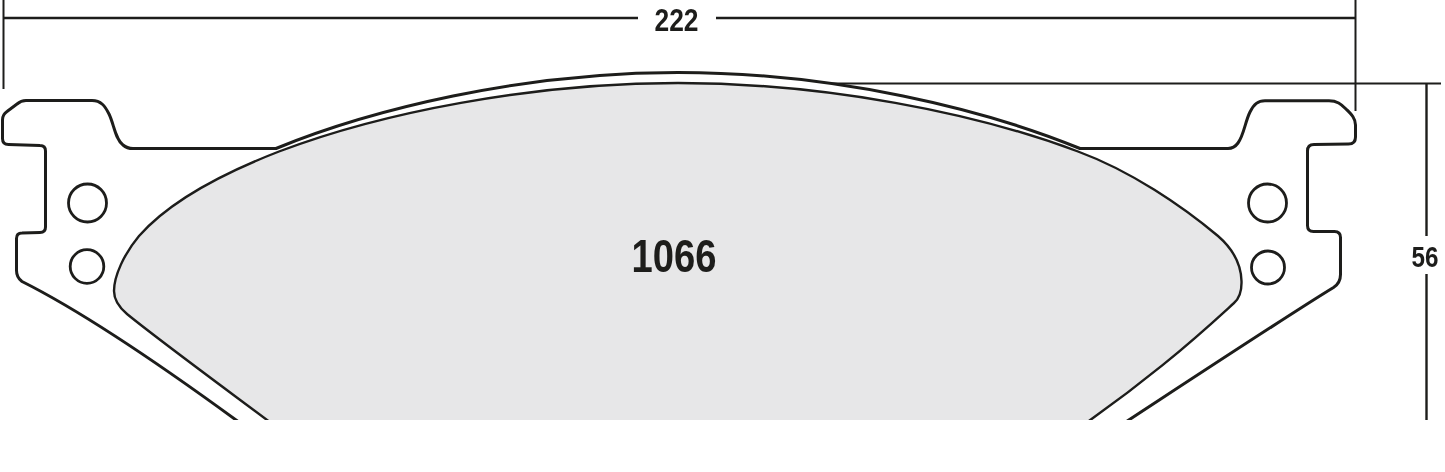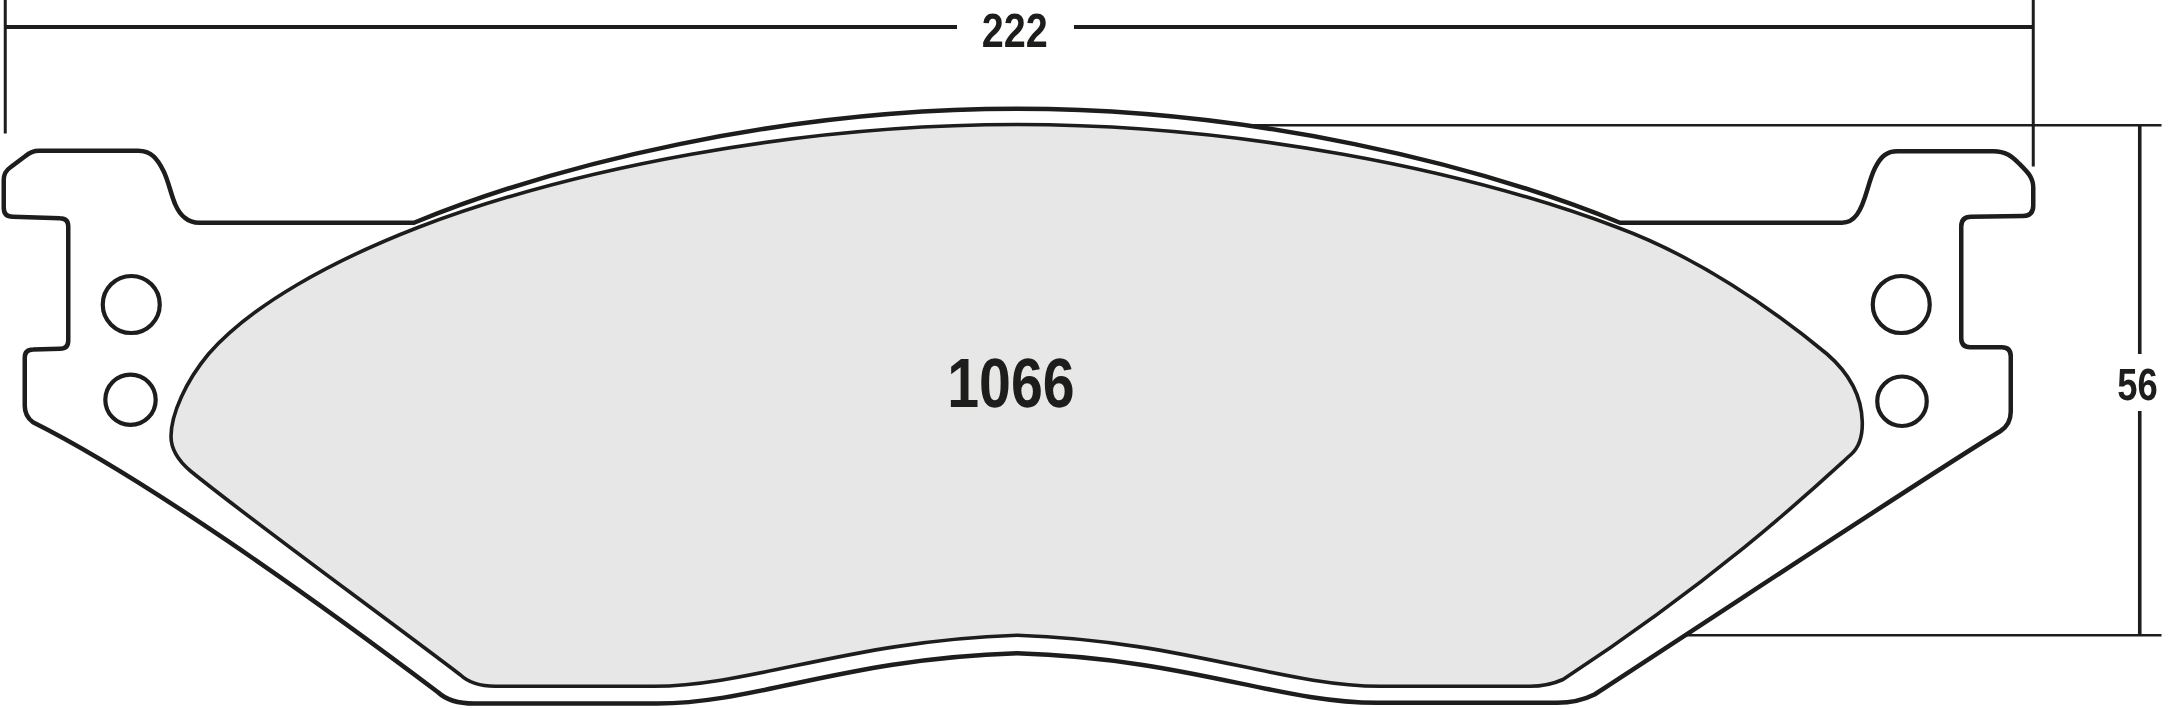--- a/index.html
+++ b/index.html
@@ -3,21 +3,21 @@
 <meta charset="utf-8">
 <style>
   html, body {
     margin: 0;
     padding: 0;
     background: #ffffff;
   }
   .stage {
     position: relative;
     width: 1445px;
-    height: 472px;
+    height: 420px;
     background: #ffffff;
     overflow: hidden;
   }
   svg { display: block; }
   .plate  { stroke-width: 3;   stroke-linejoin: round; }
   .friction { stroke-width: 2.4; stroke-linejoin: round; }
   .hole   { stroke-width: 2.8; fill: #ffffff; }
   .dim    { stroke-width: 2.6; }
   .dimv   { stroke-width: 2.4; }
   .ext    { stroke-width: 2;   }

